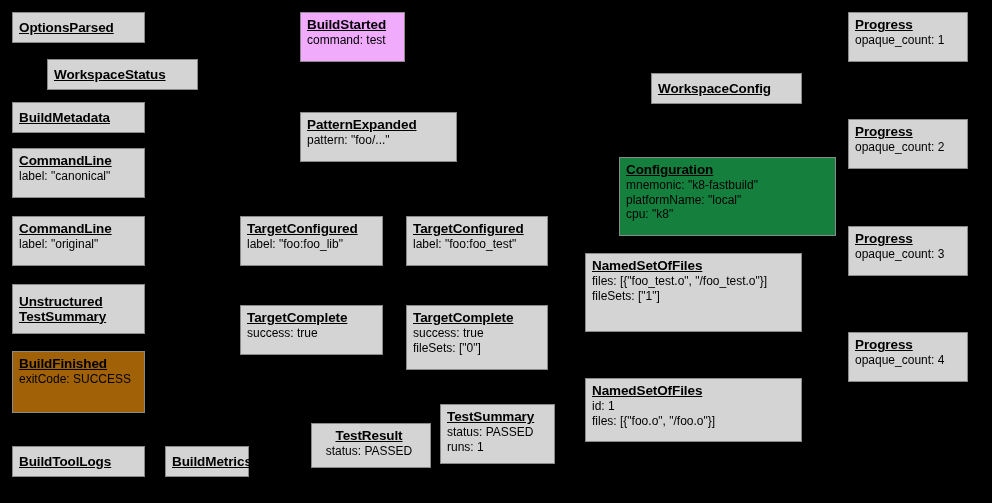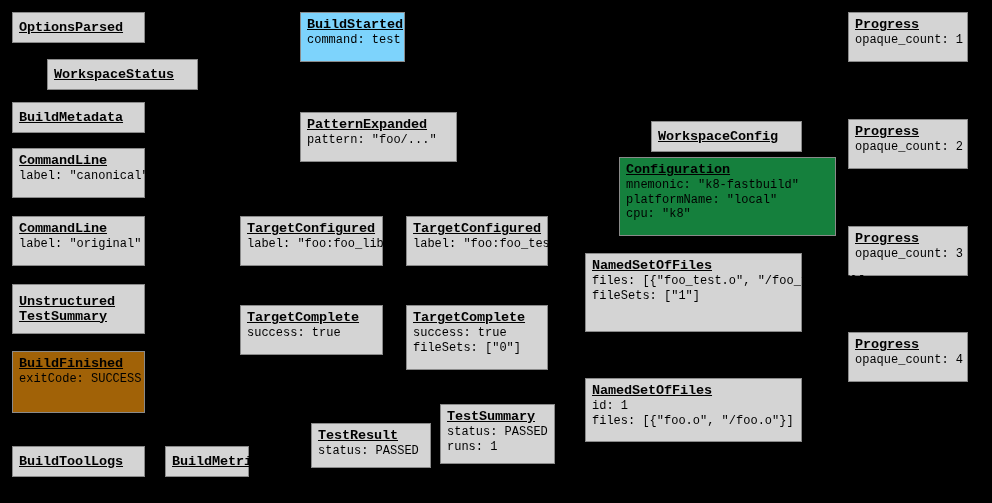--- a/index.html
+++ b/index.html
@@ -16,21 +16,20 @@
     overflow: hidden;
     font-family: "Liberation Sans", sans-serif;
   }
   .node {
     position: absolute;
     box-sizing: border-box;
     background: #d4d4d4;
     border: 1px solid #8a8a8a;
     padding: 4px 10px 5px 6px;
     color: #000000;
-    font-family: Liberation Mono, monospace;
   }
   .node-title {
     font-size: 13.5px;
     font-weight: bold;
     text-decoration: underline;
     line-height: 15px;
     letter-spacing: -0.1px;
     white-space: nowrap;
   }
   .node-title.wrap {
@@ -49,36 +48,36 @@
     align-items: center;
   }
 </style>
 </head>
 <body>
 
 <div id="canvas" style="background: rgb(0, 0, 0);">
     <div class="node title-only" style="left: 12px; top: 12px; width: 133px; height: 31px; background: rgb(212, 212, 212); border-color: rgb(138, 138, 138); color: rgb(0, 0, 0);">
       <div class="node-title">OptionsParsed</div>
     </div>
-    <div class="node" style="left: 300px; top: 12px; width: 105px; height: 50px; background: #7dd3fc; border-color: rgb(138, 138, 138); color: rgb(0, 0, 0);">
+    <div class="node" style="left: 300px; top: 12px; width: 105px; height: 50px; background: #f0abfc; border-color: rgb(138, 138, 138); color: rgb(0, 0, 0);">
       <div class="node-title">BuildStarted</div>
       <div class="node-fields">
         <div class="node-field">command: test</div>
       </div>
     </div>
     <div class="node" style="left: 848px; top: 12px; width: 120px; height: 50px; background: rgb(212, 212, 212); border-color: rgb(138, 138, 138); color: rgb(0, 0, 0);">
       <div class="node-title">Progress</div>
       <div class="node-fields">
         <div class="node-field">opaque_count: 1</div>
       </div>
     </div>
     <div class="node title-only" style="left: 12px; top: 59px; width: 151px; height: 31px; background: rgb(212, 212, 212); border-color: rgb(138, 138, 138); color: rgb(0, 0, 0); margin-left: 35px;">
       <div class="node-title">WorkspaceStatus</div>
     </div>
-    <div class="node title-only" style="left: 651px; top: 73px; width: 151px; height: 31px; background: rgb(212, 212, 212); border-color: rgb(138, 138, 138); color: rgb(0, 0, 0); margin-top: 48px;">
+    <div class="node title-only" style="left: 651px; top: 73px; width: 151px; height: 31px; background: rgb(212, 212, 212); border-color: rgb(138, 138, 138); color: rgb(0, 0, 0);">
       <div class="node-title">WorkspaceConfig</div>
     </div>
     <div class="node title-only" style="left: 12px; top: 102px; width: 133px; height: 31px; background: rgb(212, 212, 212); border-color: rgb(138, 138, 138); color: rgb(0, 0, 0);">
       <div class="node-title">BuildMetadata</div>
     </div>
     <div class="node" style="left: 300px; top: 112px; width: 157px; height: 50px; background: rgb(212, 212, 212); border-color: rgb(138, 138, 138); color: rgb(0, 0, 0);">
       <div class="node-title">PatternExpanded</div>
       <div class="node-fields">
         <div class="node-field">pattern: "foo/..."</div>
       </div>
@@ -169,21 +168,21 @@
         <div class="node-field">files: [{"foo.o", "/foo.o"}]</div>
       </div>
     </div>
     <div class="node" style="left: 440px; top: 404px; width: 115px; height: 60px; background: rgb(212, 212, 212); border-color: rgb(138, 138, 138); color: rgb(0, 0, 0);">
       <div class="node-title">TestSummary</div>
       <div class="node-fields">
         <div class="node-field">status: PASSED</div>
         <div class="node-field">runs: 1</div>
       </div>
     </div>
-    <div class="node" style="left: 311px; top: 423px; width: 120px; height: 45px; background: rgb(212, 212, 212); border-color: rgb(138, 138, 138); color: rgb(0, 0, 0);">
+    <div class="node" style="left: 311px; top: 423px; width: 120px; height: 45px; background: rgb(212, 212, 212); border-color: rgb(138, 138, 138); color: rgb(0, 0, 0); text-align: center;">
       <div class="node-title">TestResult</div>
       <div class="node-fields">
         <div class="node-field">status: PASSED</div>
       </div>
     </div>
     <div class="node title-only" style="left: 12px; top: 446px; width: 133px; height: 31px; background: rgb(212, 212, 212); border-color: rgb(138, 138, 138); color: rgb(0, 0, 0);">
       <div class="node-title">BuildToolLogs</div>
     </div>
     <div class="node title-only" style="left: 165px; top: 446px; width: 84px; height: 31px; background: rgb(212, 212, 212); border-color: rgb(138, 138, 138); color: rgb(0, 0, 0);">
       <div class="node-title">BuildMetrics</div>

